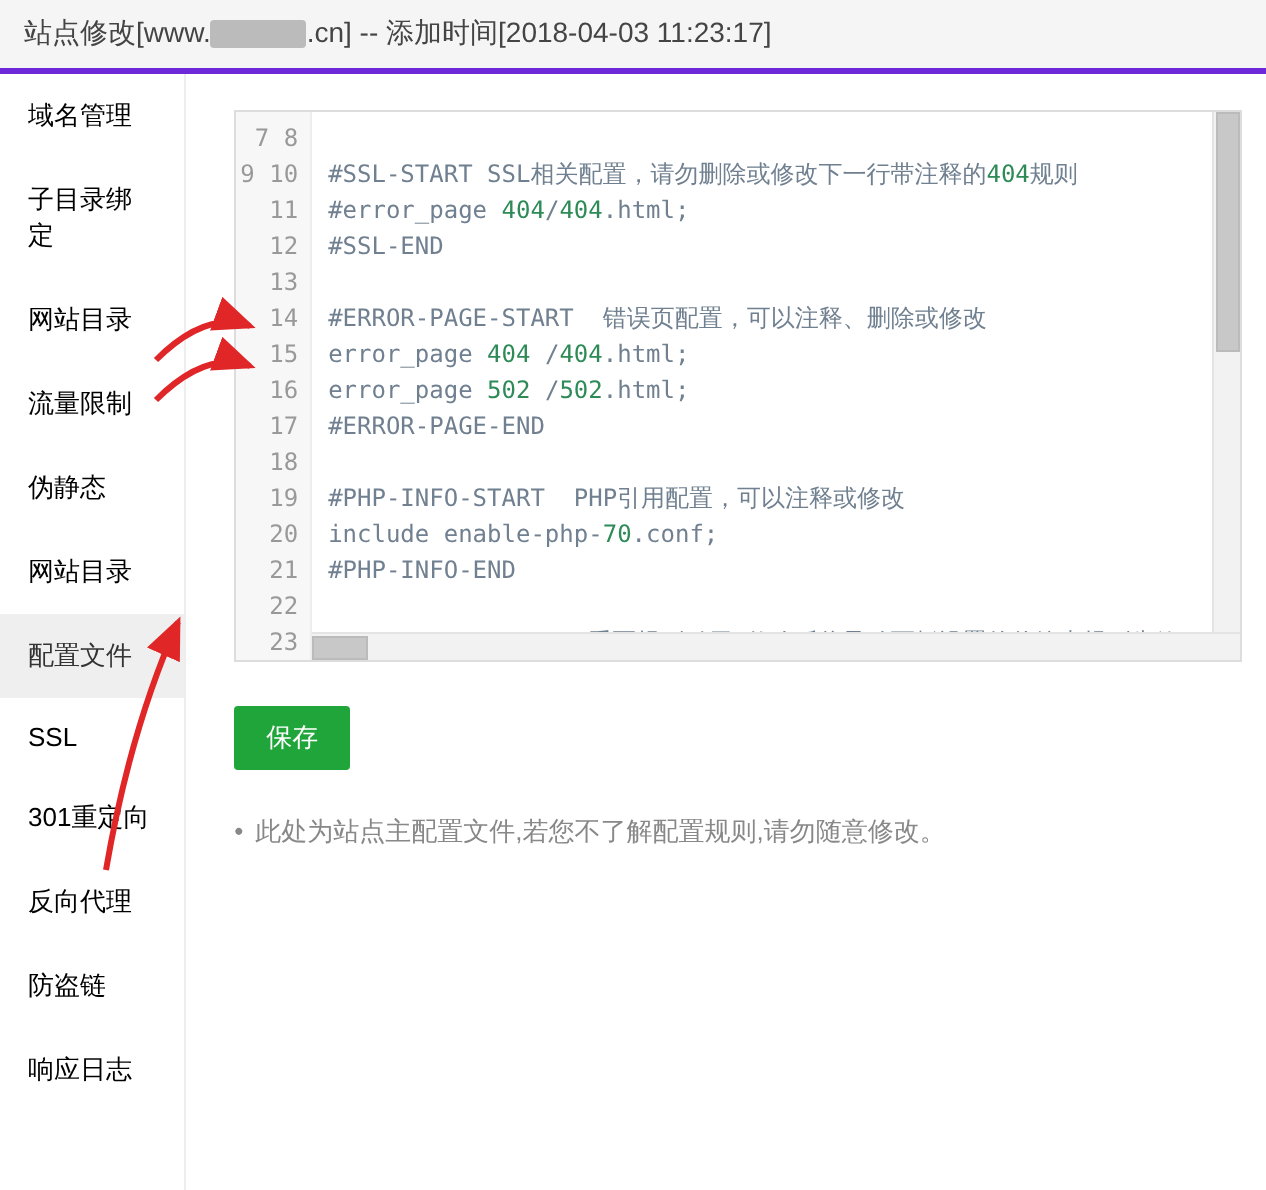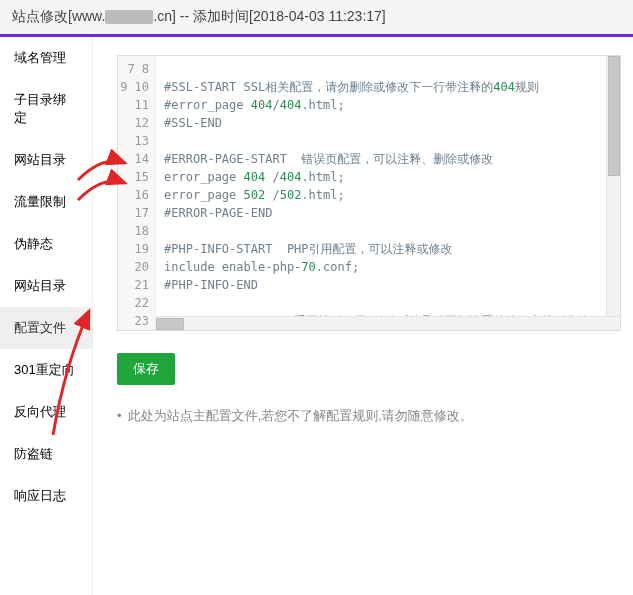--- a/index.html
+++ b/index.html
@@ -150,20 +150,21 @@
 
 <div class="main">
   <div class="sidebar" id="sidebar">
       <div class="item">域名管理</div>
       <div class="item">子目录绑定</div>
       <div class="item">网站目录</div>
       <div class="item">流量限制</div>
       <div class="item">伪静态</div>
       <div class="item">网站目录</div>
       <div class="item active">配置文件</div>
+      <div class="item">SSL</div>
       <div class="item">301重定向</div>
       <div class="item">反向代理</div>
       <div class="item">防盗链</div>
       <div class="item">响应日志</div>
     </div>
 
   <div class="content">
 
     <div class="code-wrap">
       <div class="gutter" id="gutter">7

